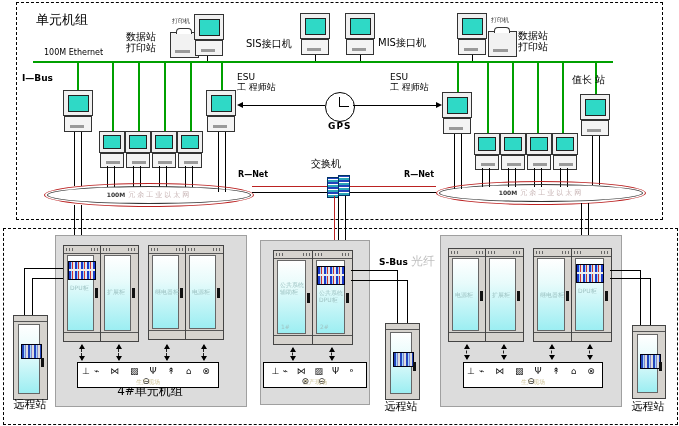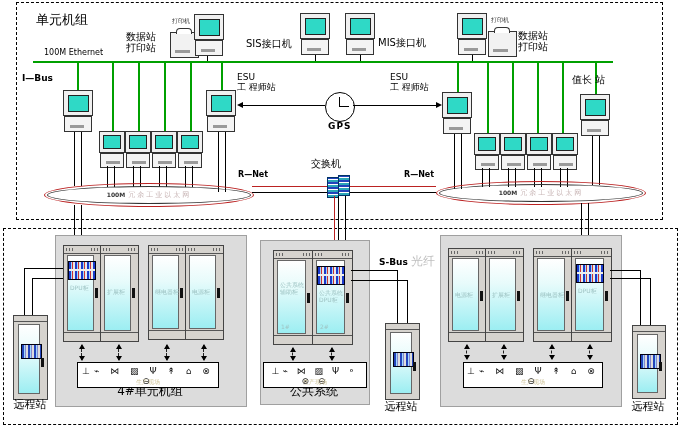--- a/index.html
+++ b/index.html
@@ -299,21 +299,20 @@
   <div class="darr" style="left:81px;top:345px;height:15px;"></div>
   <div class="darr" style="left:118px;top:345px;height:15px;"></div>
   <div class="darr" style="left:166px;top:345px;height:15px;"></div>
   <div class="darr" style="left:203px;top:345px;height:15px;"></div>
   <div class="strip" style="left:77px;top:362px;width:140px;height:24px;">
     <div class="icons">⊥⌁ ⋈ ▨ Ψ ↟ ⌂ ⊗ ⊖</div>
     <div class="fld">生产现场</div>
   </div>
 
   <div class="graybox" style="left:260px;top:240px;width:108px;height:163px;"></div>
-  <div class="lbl title-c" style="left:260px;top:385px;width:108px;font-size:12px;">公共系统</div>
   <div class="cab" style="left:273px;top:250px;width:39px;height:93px;">
     <div class="ctop"></div>
     <div class="pan"></div>
     <div class="clbl" style="top:30px;">公共系统
 辅助柜</div>
     <div class="cnum">1#</div>
     <div class="hdl"></div>
     <div class="cbot"></div>
   </div>
   <div class="cab" style="left:312px;top:250px;width:39px;height:93px;">

